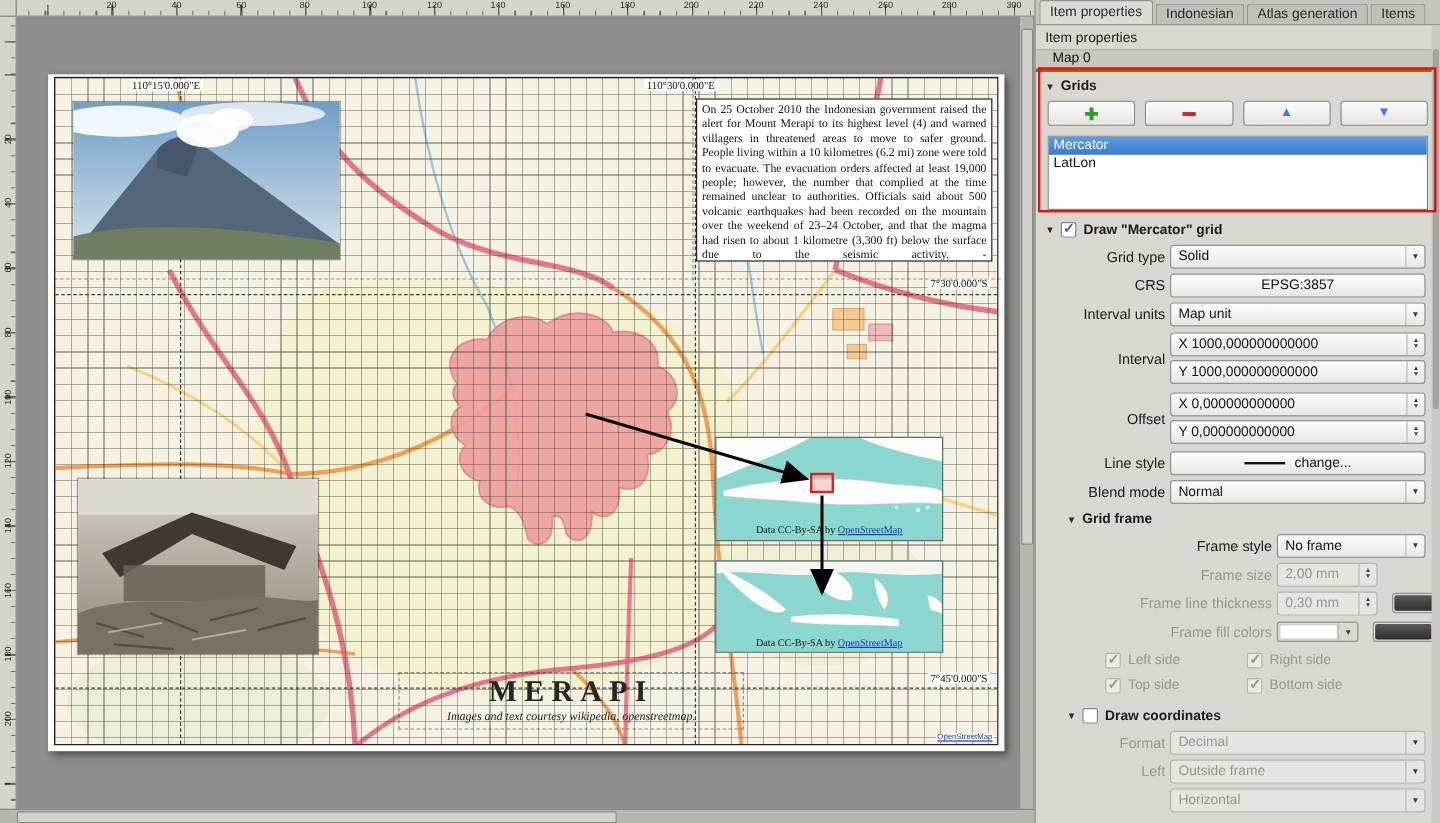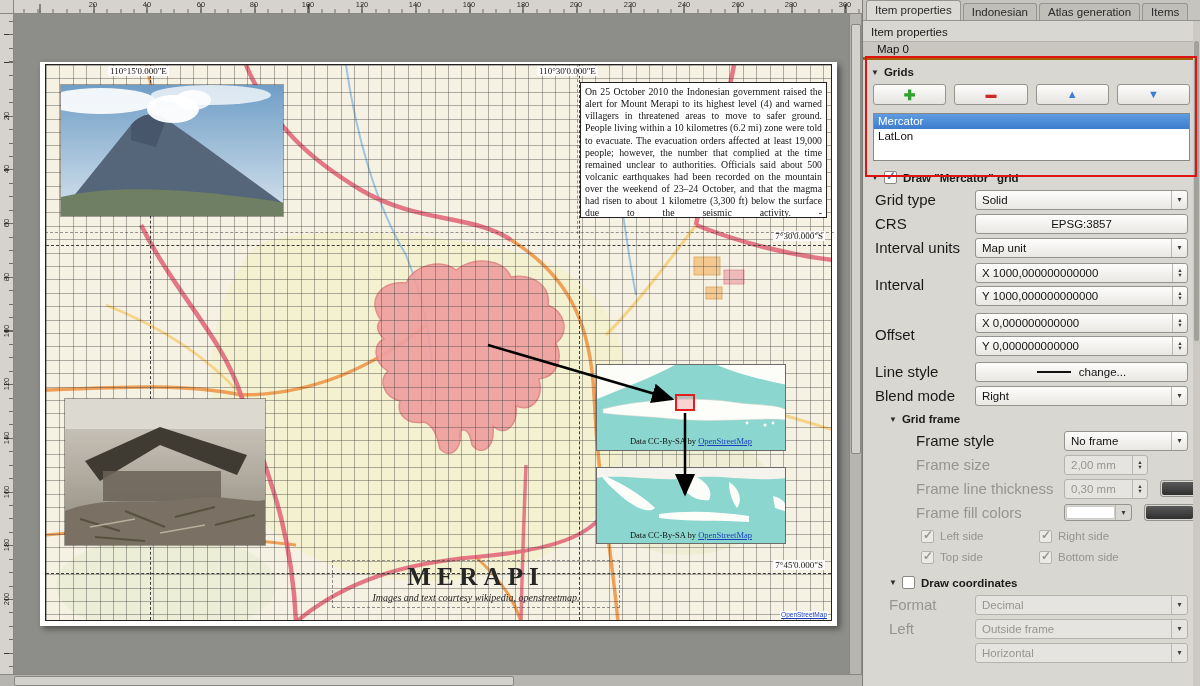--- a/index.html
+++ b/index.html
@@ -69,29 +69,29 @@
 
   .sec-header { display:flex; align-items:center; gap:5px; font-weight:bold; font-size:11.5px; padding-left:8px; margin-top:6px; }
   .sec-header .tri { font-size:8px; color:#2b2b2b; font-weight:normal; }
   .sec-header.sub { padding-left:26px; }
   .grid-buttons { display:flex; gap:8px; margin:6px 10px 0 10px; }
   .gbtn { flex:1; height:21px; background:linear-gradient(#fcfcfb,#e6e4e0); border:1px solid #96948e; border-radius:3px; display:flex; align-items:center; justify-content:center; cursor:default;}
   .ic { font-size:12px; line-height:1; }
   .ic.plus { color:#2ea12e; font-weight:bold; font-size:14px;}
   .ic.minus { color:#cc2a2a; font-size:11px;}
   .ic.arrow { color:#3b7dd8; font-size:11px;}
-  .grid-list { margin:8px 10px 0 10px; height:48px; background:#fff; border:1px solid #8a8884; font-size:11.5px; overflow:hidden;}
+  .grid-list { margin:8px 10px 0 10px; height:62px; background:#fff; border:1px solid #8a8884; font-size:11.5px; overflow:hidden;}
   .grid-list .row { height:15px; line-height:15px; padding-left:4px; color:#111;}
   .grid-list .row.sel { background:linear-gradient(#5e9de2,#3d7ccc); color:#fff; }
 
   .form { margin-top:4px; }
   .frow { min-height:23px; display:grid; grid-template-columns:100px 1fr; align-items:center; padding:0 12px 0 12px; margin-bottom:1px;}
   .frow.wide { grid-template-columns:148px 1fr; padding-left:26px;margin-left:27px;}
   .frow.ind { padding-left:26px; grid-template-columns:86px 1fr;}
-  .flabel { font-size:15px; color:#1a1a1a; padding-right:4px;}
+  .flabel { font-size:12px; color:#1a1a1a; padding-right:4px;text-align:right;}
   .flabel.dis { color:#97958f; }
   .combo,.pbtn,.spin { height:20px; background:linear-gradient(#fdfdfc,#e9e7e3); border:1px solid #96948e; border-radius:3px; position:relative; display:flex; align-items:center; font-size:11.5px; color:#111; cursor:default;}
   .combo { padding:0 22px 0 6px; }
   .combo .carrow, .swatch .carrow { position:absolute; right:0; top:0; bottom:0; width:16px; border-left:1px solid #b9b7b2; display:flex; align-items:center; justify-content:center; font-size:8px; color:#3c3c3c;}
   .pbtn { justify-content:center; padding:0 6px;}
   .spin { padding:0 18px 0 6px; }
   .spin .sarrows { position:absolute; right:0; top:0; bottom:0; width:15px; border-left:1px solid #b9b7b2; display:flex; flex-direction:column; align-items:center; justify-content:center; }
   .spin .sarrows i { font-style:normal; font-size:5.5px; line-height:5px; color:#3c3c3c;}
   .dis .combo,.combo.dis,.spin.dis { background:#e6e4e0; color:#97958f; border-color:#b5b3ae;}
   .dis-text { color:#97958f !important; }
@@ -420,21 +420,21 @@
     <div class="frow">
       <div class="flabel">Line style</div>
       <div class="pbtn">
         <span class="line-sample"></span>
         <span>change...</span>
       </div>
     </div>
     <div class="frow">
       <div class="flabel">Blend mode</div>
       <div class="combo">
-        <span>Right</span>
+        <span>Normal</span>
         <span class="carrow">▾</span>
       </div>
     </div>
   </div>
 
   <div class="sec-header sub">
     <span class="tri">▼</span>
     <span>Grid frame</span>
   </div>
   <div class="form">

